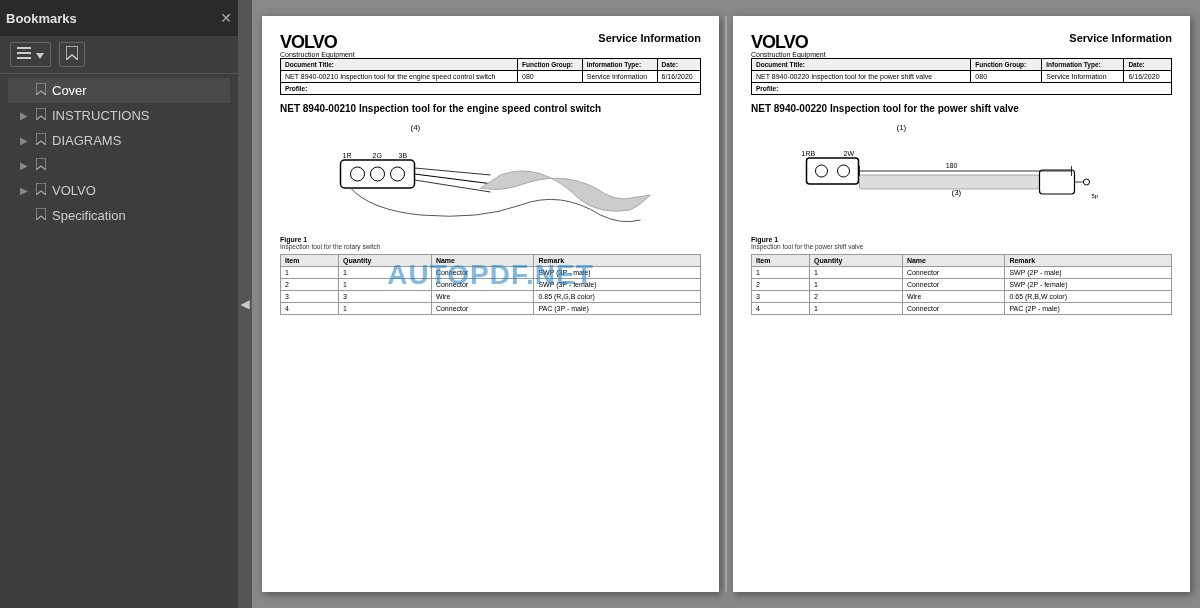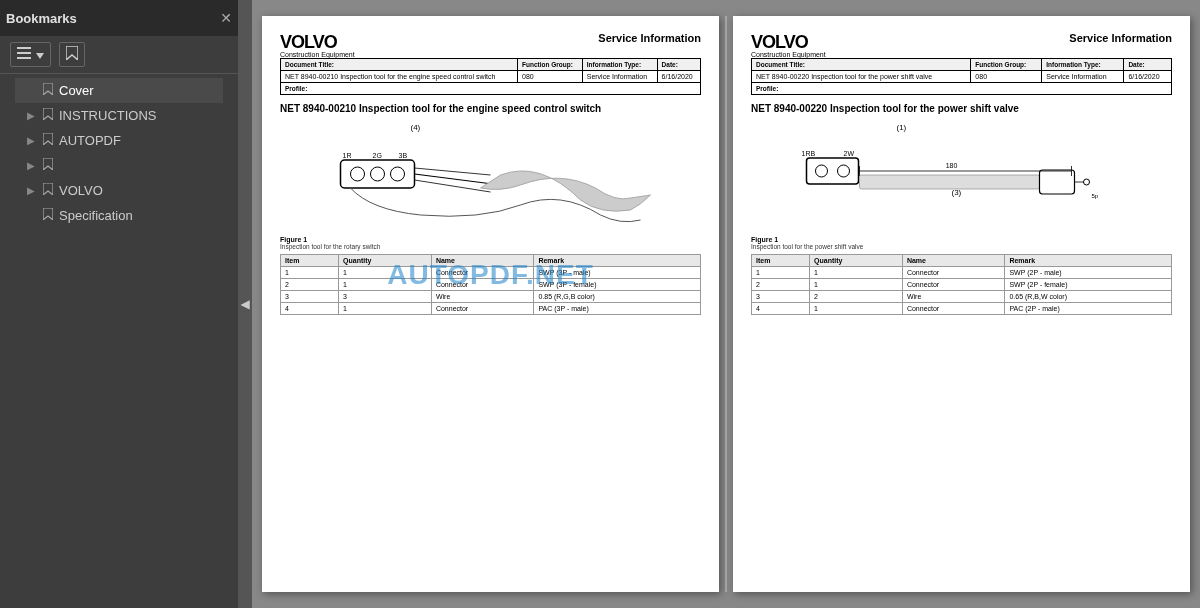--- a/index.html
+++ b/index.html
@@ -47,21 +47,21 @@
       border: 1px solid #666;
       color: #ccc;
       padding: 3px 6px;
       cursor: pointer;
       font-size: 12px;
       border-radius: 2px;
     }
     #bookmarks-list {
       overflow-y: auto;
       flex: 1;
-      padding: 4px 15px;
+      padding: 4px 8px;
     }
     .bookmark-item {
       display: flex;
       align-items: center;
       padding: 5px 8px 5px 12px;
       cursor: pointer;
       color: #ccc;
       font-size: 13px;
       gap: 6px;
     }
@@ -261,21 +261,21 @@
       <span class="bookmark-label">INSTRUCTIONS</span>
     </div>
 
     <div class="bookmark-item">
       <span class="bookmark-expand">▶</span>
       <span class="bookmark-icon">
         <svg width="10" height="12" viewBox="0 0 10 12">
             <polygon points="0,0 10,0 10,12 5,8 0,12" fill="none" stroke="#aaa" stroke-width="1.2"></polygon>
           </svg>
       </span>
-      <span class="bookmark-label">AUTOPDF</span>
+      <span class="bookmark-label">DIAGRAMS</span>
     </div>
 
     <div class="bookmark-item">
       <span class="bookmark-expand">▶</span>
       <span class="bookmark-icon">
         <svg width="10" height="12" viewBox="0 0 10 12">
             <polygon points="0,0 10,0 10,12 5,8 0,12" fill="none" stroke="#aaa" stroke-width="1.2"></polygon>
           </svg>
       </span>
     </div>

